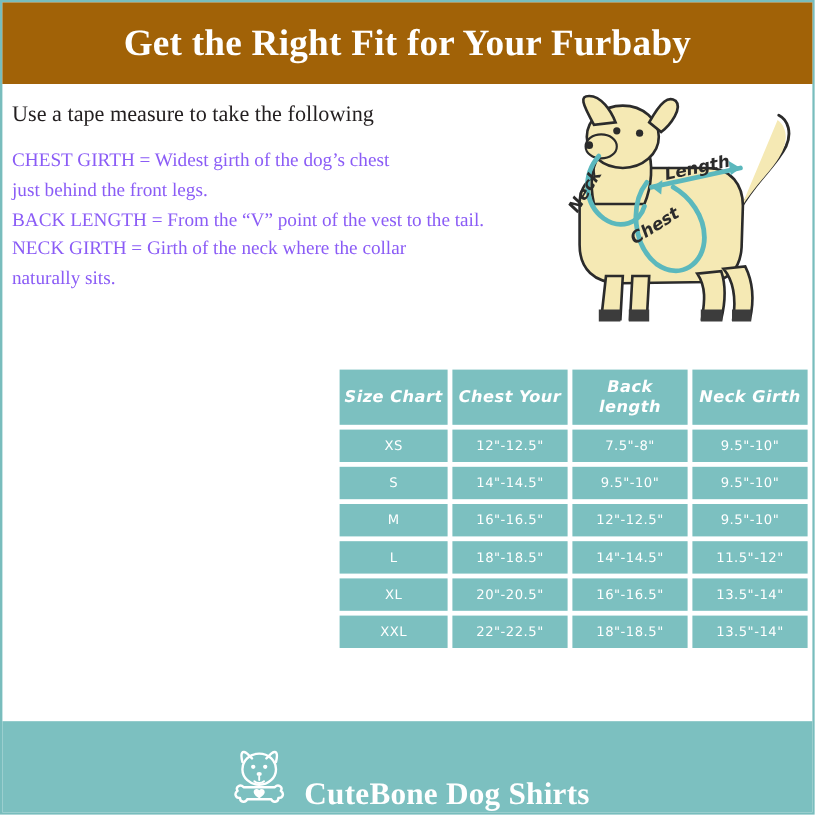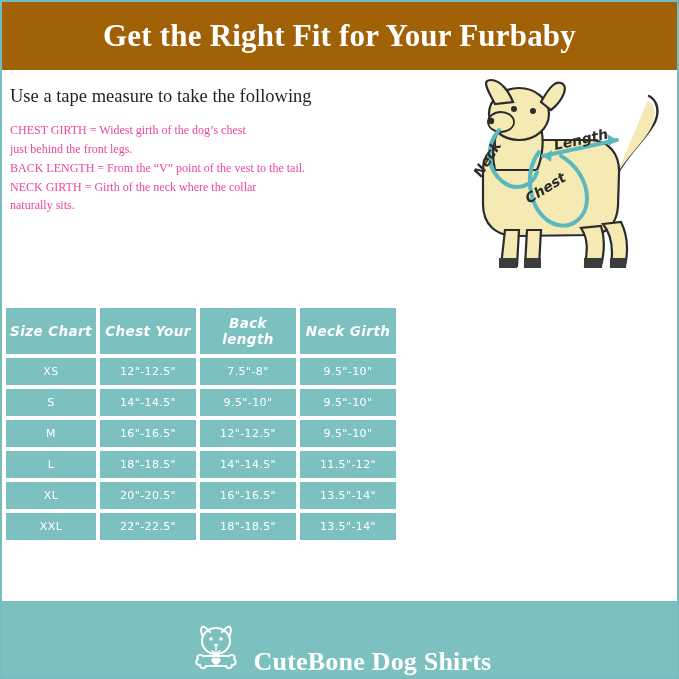--- a/index.html
+++ b/index.html
@@ -45,42 +45,42 @@
     box-sizing: border-box;
   }
   .intro {
     font-size: 18.5px;
     color: #231f20;
     line-height: 1.32;
     width: 400px;
   }
   .defs {
     margin-top: 14px;
-    font-size: 12px;
-    color: #ec4899;
+    font-size: 16px;
+    color: #8b5cf6;
     line-height: 1.48;
     width: 420px;
   }
   .defs p { margin: 0 0 1px 0; }
 
   
   .dog-wrap {
     position: absolute;
     right: 8px;
     top: 8px;
     width: 248px;
     height: 206px;
   }
   .dog-wrap svg { display: block; }
 
   
   .table-wrap {
     margin-top: 6px;
     display: flex;
-    justify-content: flex-start;
+    justify-content: flex-end;
   }
   table.size-chart {
     border-collapse: separate;
     border-spacing: 4px 4px;
     font-family: "DejaVu Sans", sans-serif;
   }
   table.size-chart td {
     background: #7cc0c0;
     color: #ffffff;
     font-size: 11px;

